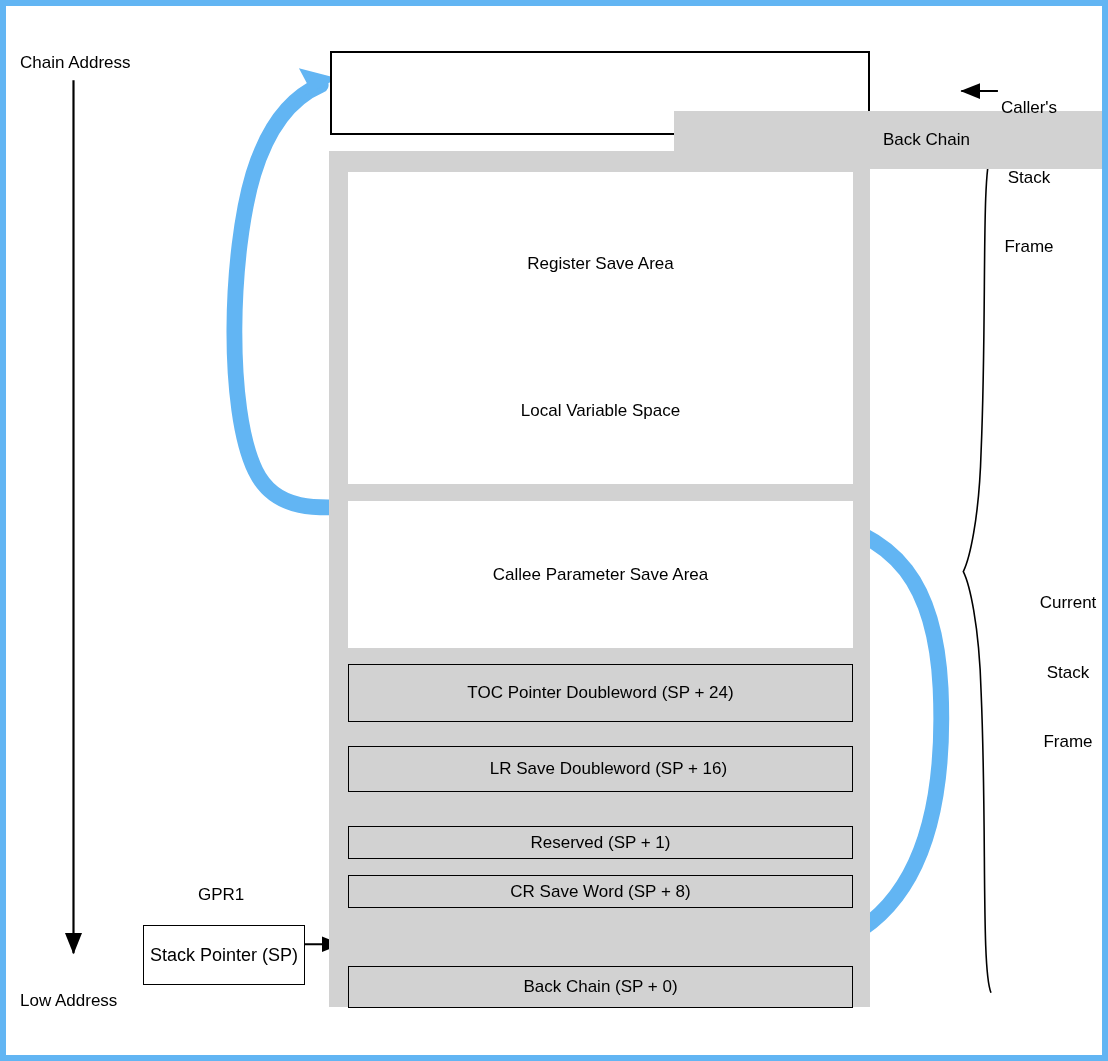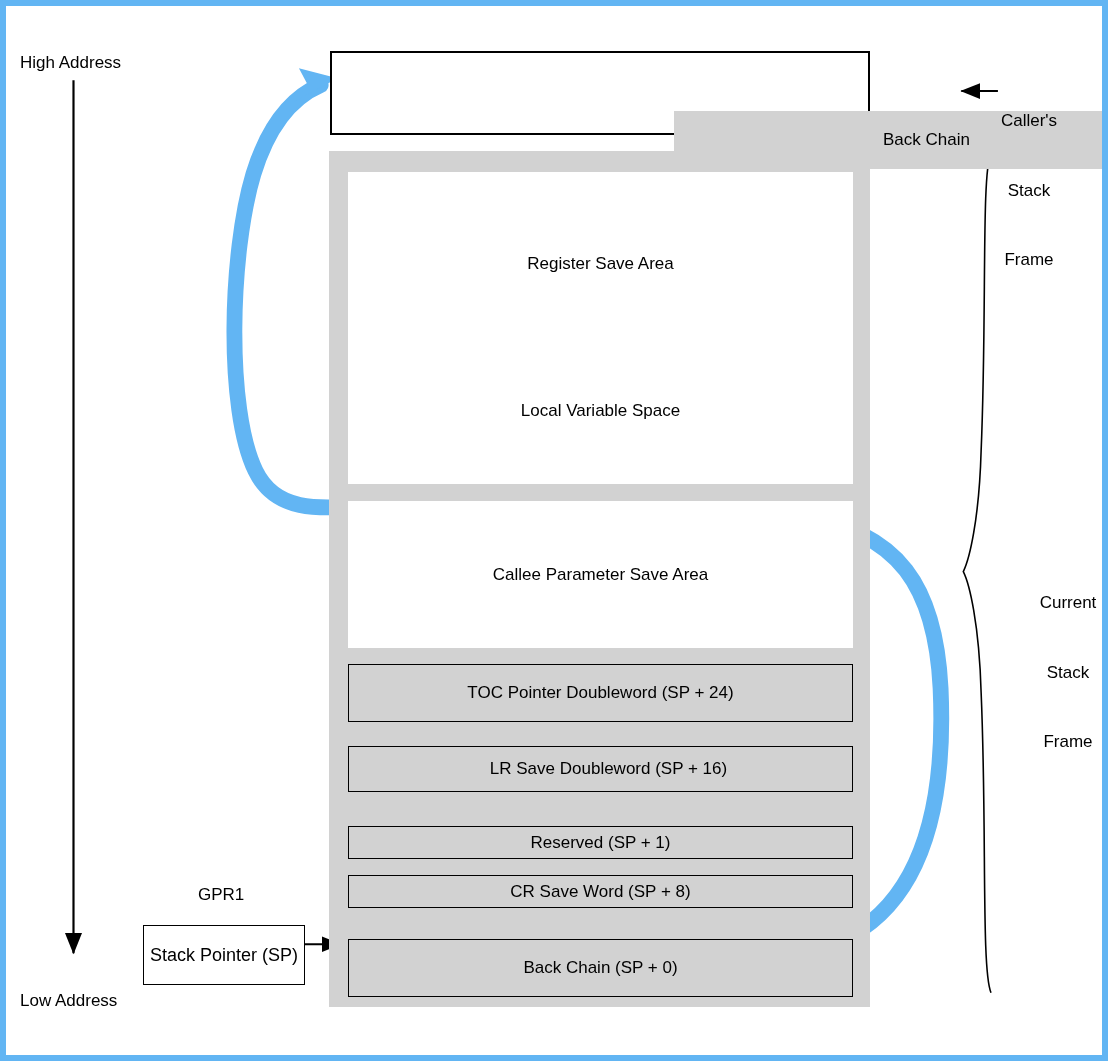--- a/index.html
+++ b/index.html
@@ -104,21 +104,21 @@
     align-items: center;
     justify-content: center;
     font-size: 18px;
   }
   #gpr1-label { left: 192px; top: 878px; }
 
   #high-address { left: 14px; top: 46px; }
   #low-address  { left: 14px; top: 984px; }
 
   #callers-label {
-    left: 1023px; top: 57px;
+    left: 1023px; top: 44px;
     text-align: center;
     transform: translateX(-50%);
     line-height: 1.36;
   }
   #current-label {
     left: 1062px; top: 539px;
     text-align: center;
     transform: translateX(-50%);
     line-height: 1.36;
   }
@@ -176,24 +176,24 @@
     <div class="cell white" style="top:186px; height:147px;">Local Variable Space</div>
 
     <div class="cell gray" style="top:513px; height:58px;">TOC Pointer Doubleword (SP + 24)</div>
 
     <div class="cell gray" style="top:595px; height:46px;padding-left:16px;">LR Save Doubleword (SP + 16)</div>
 
     <div class="cell gray" style="top:675px; height:33px;">Reserved (SP + 1)</div>
 
     <div class="cell gray" style="top:724px; height:33px;">CR Save Word (SP + 8)</div>
 
-    <div class="cell gray" style="top:788px; height:58px;">Back Chain (SP + 0)</div>
-  </div>
-
-  <div class="lbl" id="high-address">High Address</div>
+    <div class="cell gray" style="top:815px; height:42px;">Back Chain (SP + 0)</div>
+  </div>
+
+  <div class="lbl" id="high-address">Chain Address</div>
 
   <div class="lbl" id="low-address">Low Address</div>
 
   <div class="lbl" id="callers-label">
     <div>Caller's</div>
     <div>Stack</div>
     <div>Frame</div>
   </div>
 
   <div class="lbl" id="current-label">

